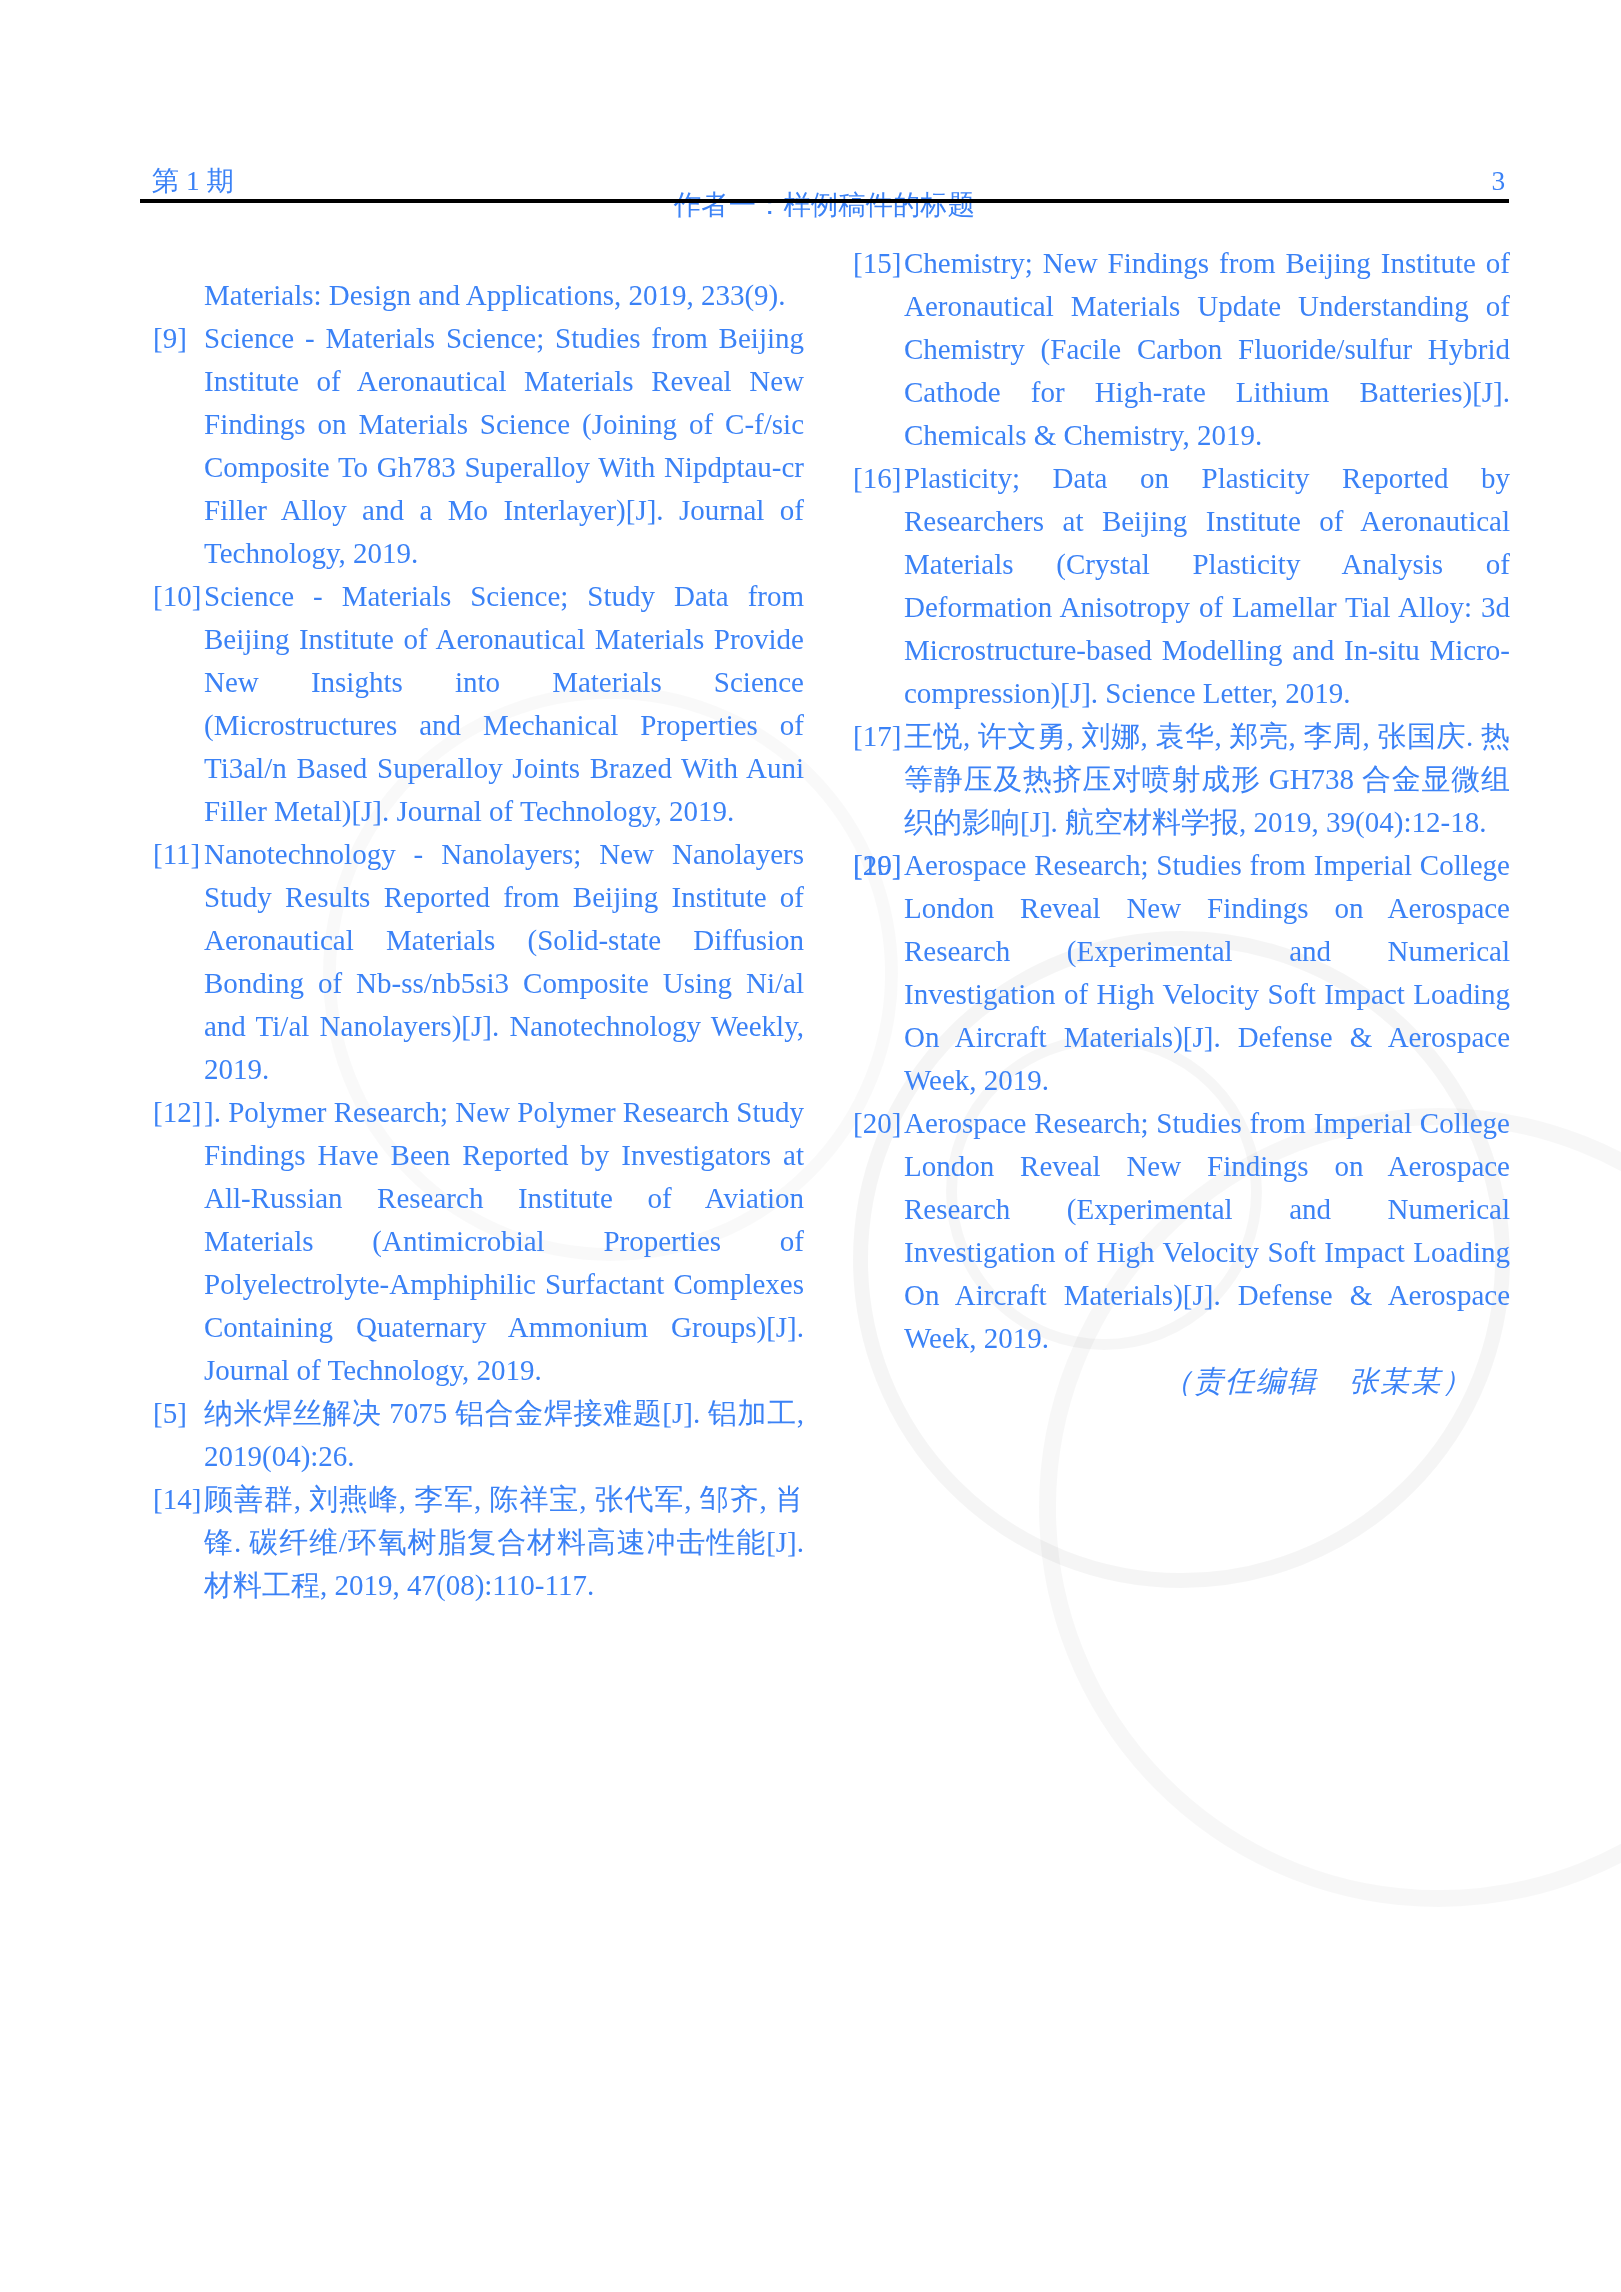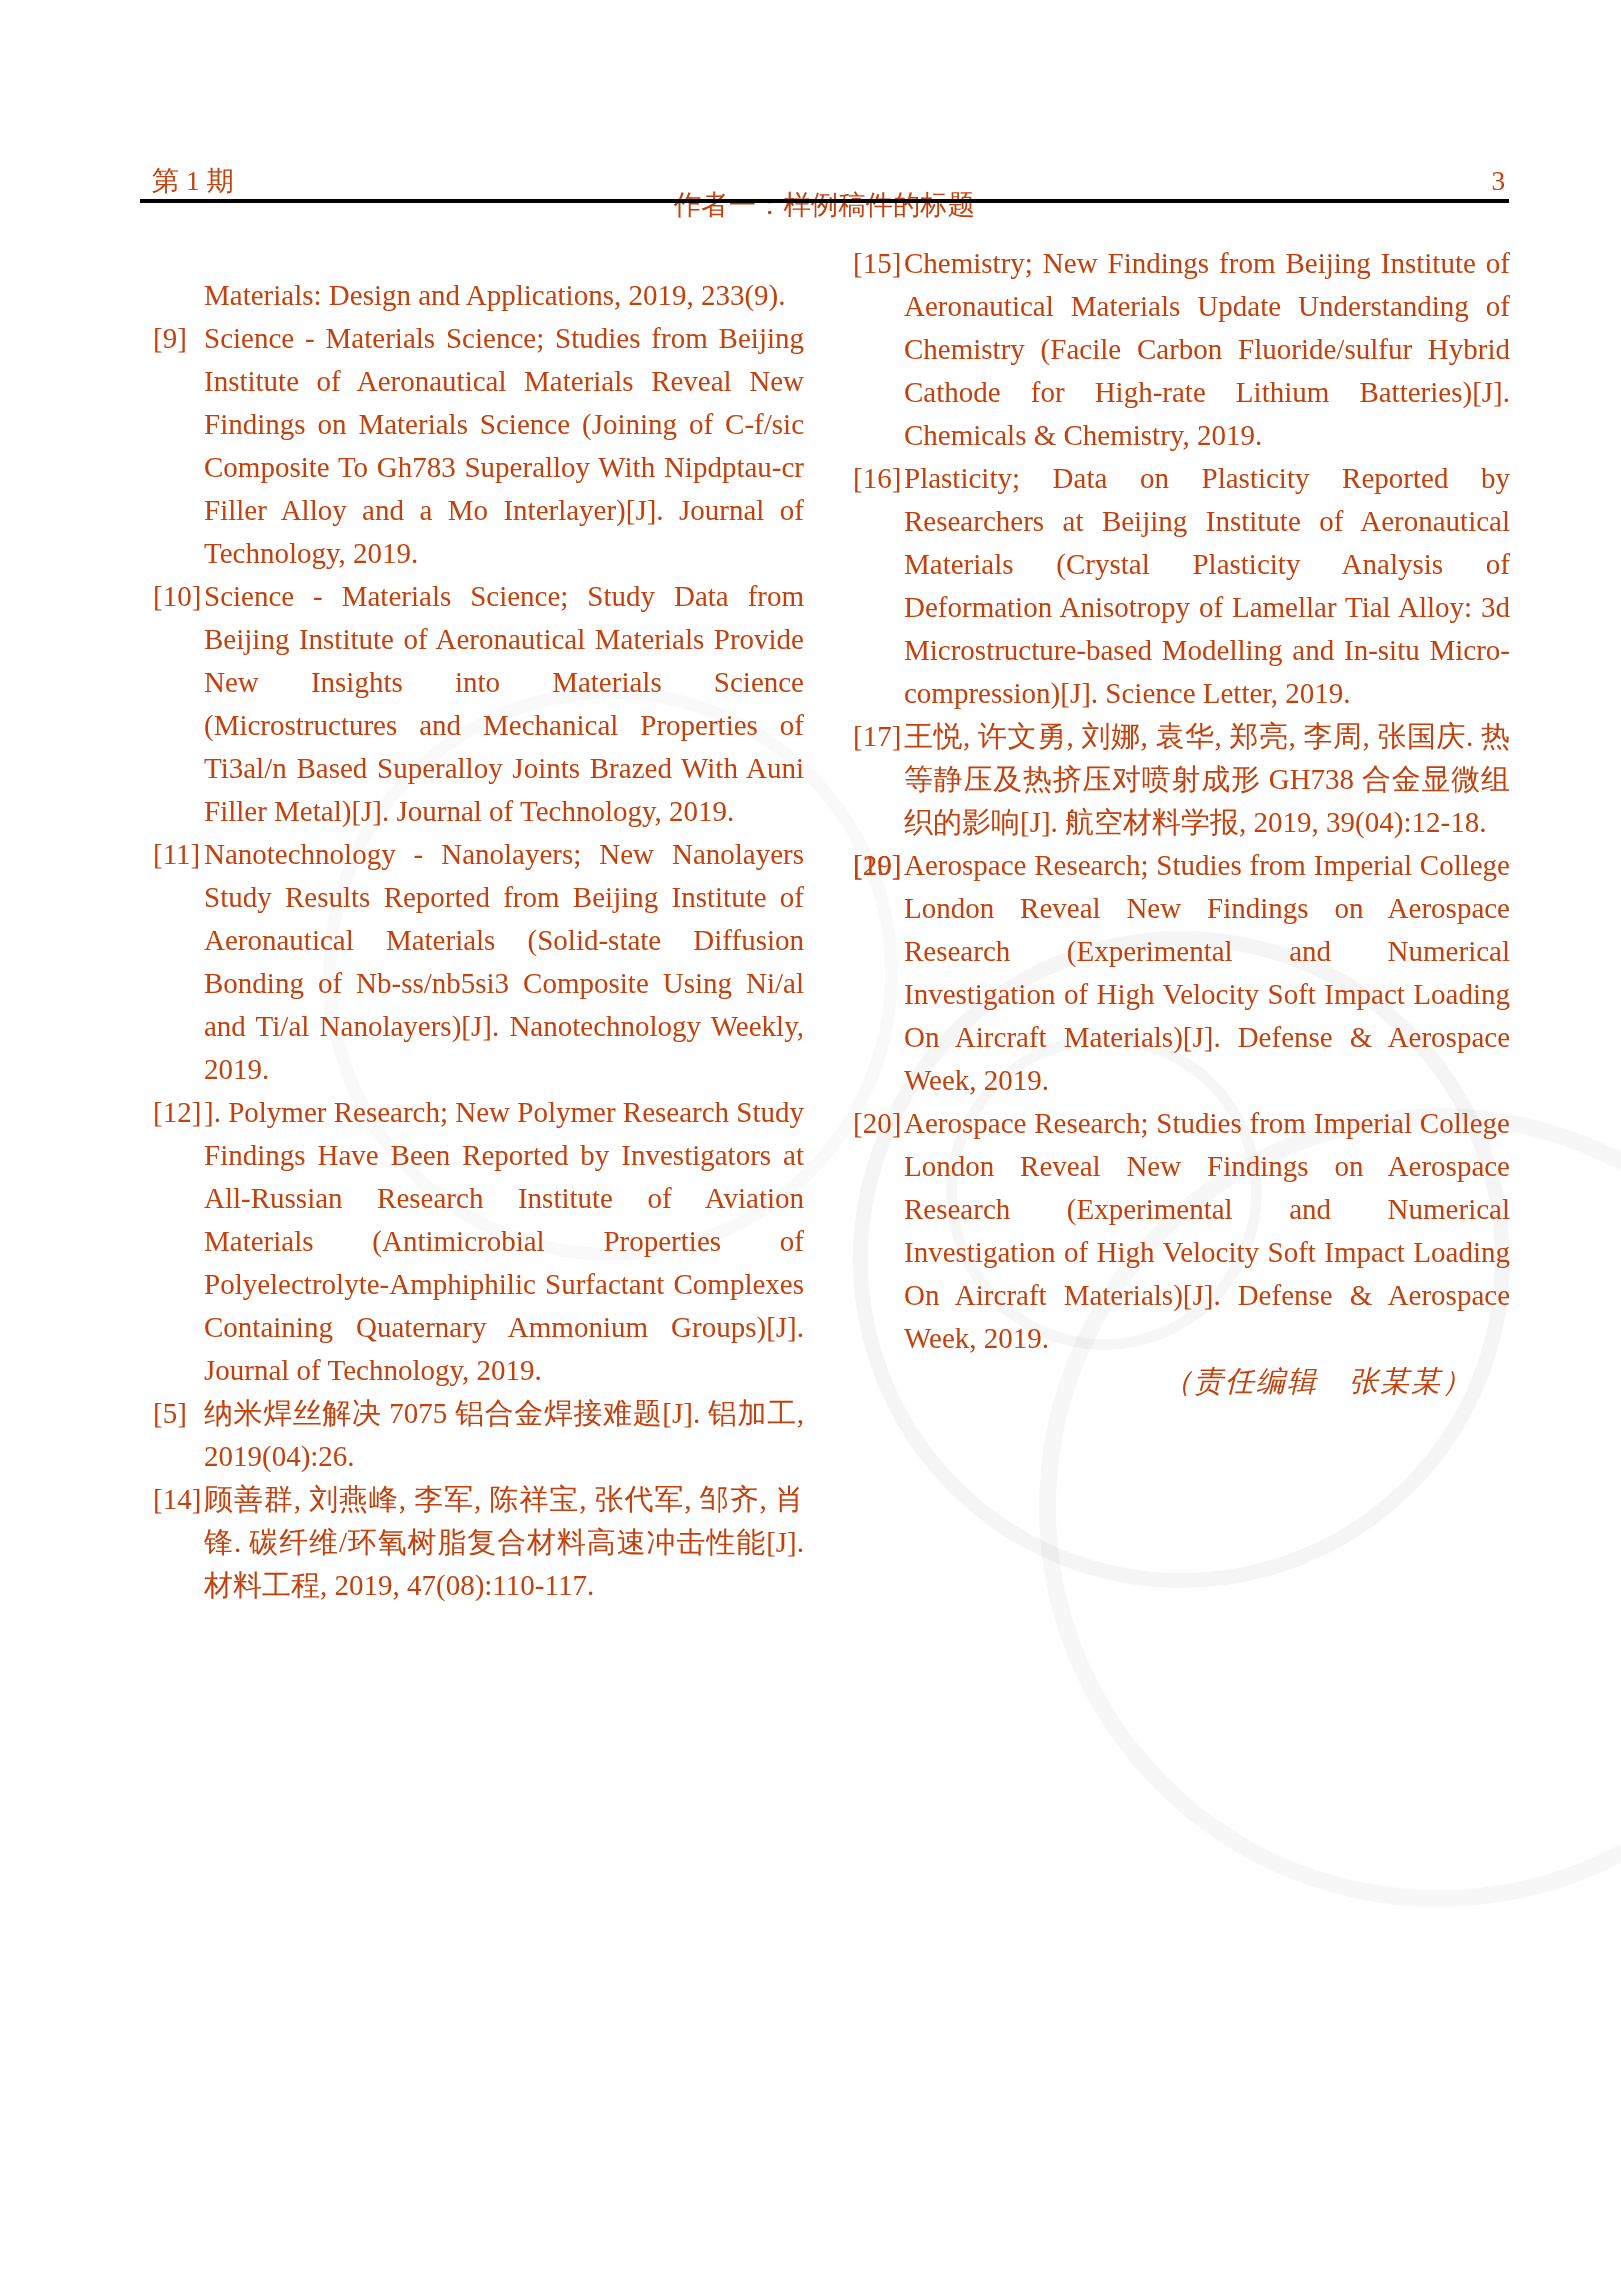--- a/index.html
+++ b/index.html
@@ -1,21 +1,21 @@
 <!DOCTYPE html>
 <html><head>
 <meta charset="utf-8">
 <style>
   html, body { margin:0; padding:0; background:#ffffff; }
   .page {
     position:relative;
     width:1621px; height:1979px;
     background:#ffffff;
     overflow:hidden;
-    color:#c2410c;
+    color:#3b82f6;
     font-family:"Liberation Serif","DejaVu Serif",serif;
   }
   
   .watermark { position:absolute; inset:0; pointer-events:none; }
   .wm-circle { position:absolute; border-radius:50%; }
   .wm-c1 { left:853px;  top:931px;  width:627px; height:627px; border:15.7px solid rgba(0,0,0,0.040); }
   .wm-c2 { left:946px;  top:1034px; width:294px; height:294px; border:11.8px solid rgba(0,0,0,0.035); }
   .wm-c3 { left:1039px; top:1108px; width:765px; height:765px; border:17.6px solid rgba(0,0,0,0.030); }
   .wm-c4 { left:323px;  top:686px;  width:549px; height:549px; border:13.7px solid rgba(0,0,0,0.022); }
 

